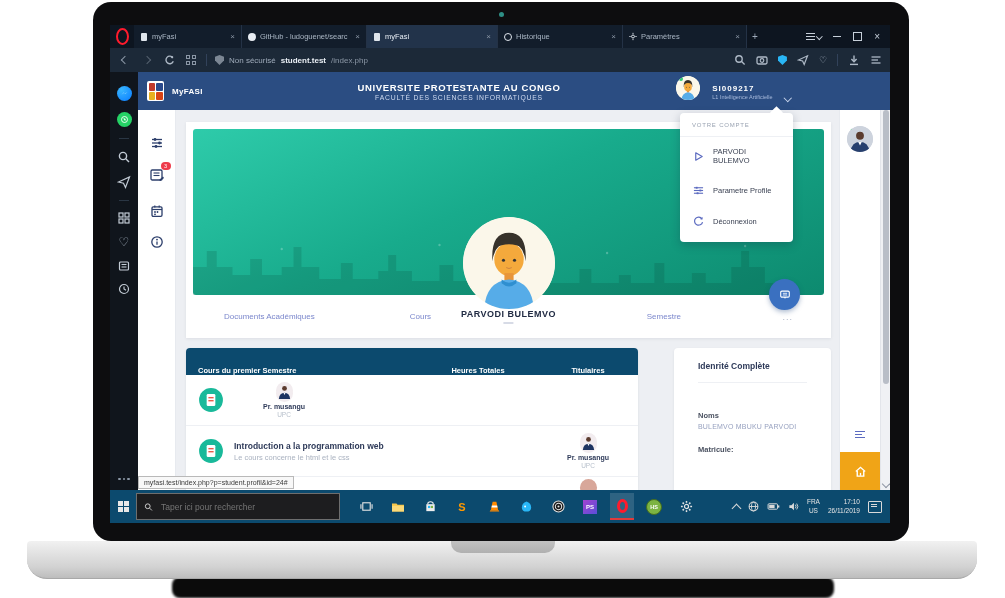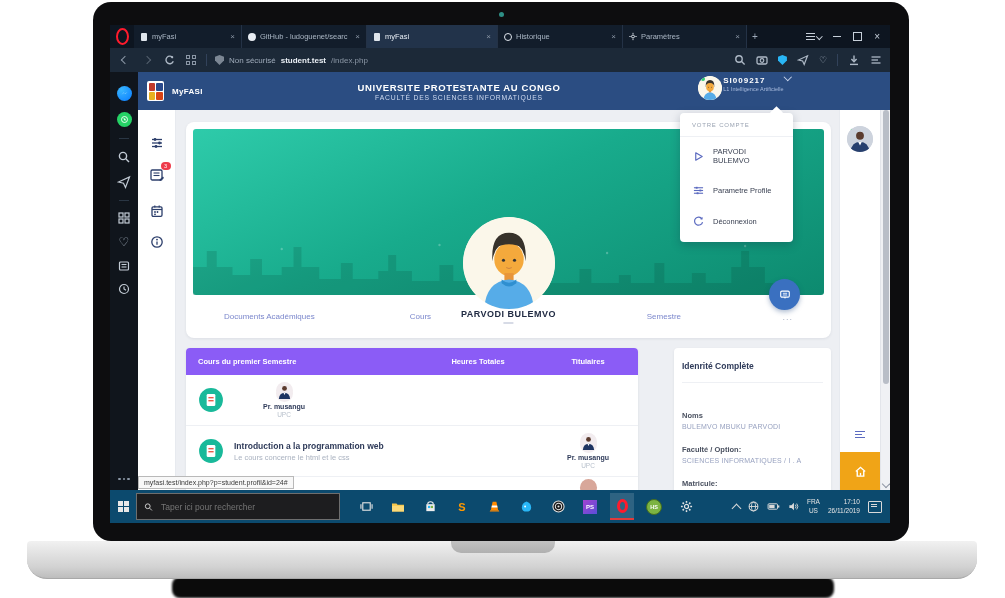--- a/index.html
+++ b/index.html
@@ -63,67 +63,67 @@
   .pagecol{flex:1;display:flex;flex-direction:column;min-width:0;position:relative;}
 
   
   .pnav{height:38px;background:#2b4d82;display:flex;align-items:center;flex:none;position:relative;color:#fff;}
   .upc-logo{width:17px;height:20px;background:#fff;border-radius:2px;margin-left:9px;display:grid;grid-template-columns:1fr 1fr;grid-template-rows:1fr 1fr;padding:1.5px;box-sizing:border-box;grid-gap:1px;flex:none;}
   .upc-logo i{border-radius:1px;}
   .brand{font-size:8px;font-weight:bold;margin-left:8px;letter-spacing:.3px;}
   .ptitle{position:absolute;left:0;right:110px;text-align:center;pointer-events:none;}
   .ptitle .l1{font-size:9.5px;font-weight:bold;letter-spacing:.6px;}
   .ptitle .l2{font-size:6.8px;letter-spacing:.8px;color:#cfdaf0;margin-top:1px;}
-  .userchip{position:absolute;right:100px;top:4px;display:flex;align-items:flex-start;gap:1px;}
+  .userchip{position:absolute;right:100px;top:4px;display:flex;align-items:flex-end;gap:12px;}
   .chip-av{position:relative;width:24px;height:24px;border-radius:50%;overflow:hidden;background:#fbf7ea;flex:none;}
   .odot{position:absolute;width:4px;height:4px;border-radius:50%;background:#2ecc71;top:1px;left:3px;z-index:2;}
   .chip-txt .uid{font-size:8px;font-weight:bold;letter-spacing:1px;}
   .chip-txt .usub{font-size:5.5px;color:#a9bbdd;margin-top:1px;}
   .caret{width:4.5px;height:4.5px;border-right:1.3px solid #cfdaf0;border-bottom:1.3px solid #cfdaf0;transform:rotate(45deg);margin-top:-2px;}
 
   
   .pbody{flex:1;display:flex;min-height:0;}
   .iside{width:37px;background:#fff;border-right:1px solid #e7eaef;display:flex;flex-direction:column;align-items:center;padding-top:26px;gap:17px;flex:none;color:#2c3e6b;}
   .ibadge{position:relative;}
   .nbadge{position:absolute;top:-5px;right:-6px;background:#ee3b4b;color:#fff;font-size:5.5px;min-width:8px;height:8px;border-radius:5px;display:flex;align-items:center;justify-content:center;padding:0 1px;}
 
   .main{flex:1;background:#edeff3;min-width:0;position:relative;overflow:hidden;}
-  .hero-card{position:absolute;left:10px;right:8px;top:12px;height:216px;background:#fff;border-radius:8px;box-shadow:0 1px 3px rgba(30,40,70,.08);}
+  .hero-card{position:absolute;left:10px;right:8px;top:12px;height:216px;background:#fff;border-radius:0;box-shadow:0 1px 3px rgba(30,40,70,.08);}
   .banner{position:absolute;left:7px;right:7px;top:7px;height:166px;border-radius:3px;background:linear-gradient(155deg,#2ecbaa 0%,#18ab8c 45%,#0d8a6f 100%);overflow:visible;}
   .banner .sky{position:absolute;left:0;right:0;bottom:0;height:58px;width:100%;}
   .hero-av{position:absolute;left:50%;bottom:-14px;transform:translateX(-50%);width:92px;height:92px;border-radius:50%;overflow:hidden;background:#fbf7ea;box-shadow:0 0 0 0 rgba(0,0,0,.05);}
   .fab{position:absolute;right:24px;bottom:-15px;width:31px;height:31px;border-radius:50%;background:#3a70c0;display:flex;align-items:center;justify-content:center;box-shadow:0 2px 5px rgba(20,60,120,.35);}
   .hero-nav{position:absolute;left:0;right:0;bottom:0;height:43px;display:flex;align-items:center;padding:0 38px;}
   .hnav-item{font-size:8px;color:#7b87cc;flex:none;}
   .hname{font-size:9px;font-weight:bold;color:#222c44;letter-spacing:.5px;text-align:center;}
   .hname-wrap{position:absolute;left:50%;transform:translateX(-50%);text-align:center;}
   .hname-dash{width:10px;height:2px;background:#d7dbe6;margin:3px auto 0;}
   .hmore{margin-left:auto;color:#aab2c4;font-size:9px;letter-spacing:1px;}
   .sp1{margin-right:95px;}
   .hnav-right{position:absolute;right:150px;}
 
   .content-row{position:absolute;left:10px;right:8px;top:238px;bottom:0;display:flex;gap:36px;}
   .table-card{width:452px;flex:none;background:#fff;border-radius:4px 4px 0 0;box-shadow:0 1px 3px rgba(30,40,70,.08);overflow:hidden;}
-  .thead{height:27px;background:#8b5cf6;display:flex;align-items:center;color:#fff;font-size:7.5px;font-weight:bold;}
+  .thead{height:27px;background:#0c4a6e;display:flex;align-items:flex-end;color:#fff;font-size:7.5px;font-weight:bold;}
   .thc1{flex:1;padding-left:12px;}
   .thc2{width:120px;text-align:center;}
   .thc3{width:100px;text-align:center;}
   .trow{display:flex;align-items:center;padding:7px 0 7px 12px;border-bottom:1px solid #eef0f4;}
   .cicon{width:26px;height:26px;flex:none;margin-right:10px;}
   .rtxt{flex:1;min-width:0;}
   .rtitle{font-size:8.5px;font-weight:bold;color:#2e3a59;}
   .rsub{font-size:7.5px;color:#aab2c0;margin-top:2px;}
   .tcell{width:100px;flex:none;text-align:center;}
   .tav{width:17px;height:17px;border-radius:50%;overflow:hidden;margin:0 auto 2px;background:#f2ecef;}
   .tname{font-size:7px;font-weight:bold;color:#2e3a59;}
   .torg{font-size:6.5px;color:#b8c0cc;margin-top:1px;}
   .trow-partial{display:flex;justify-content:flex-end;padding:2px 0;}
   .tav.partial{margin:0 41px 0 0;background:#d8a79a;}
 
-  .id-card{flex:1;background:#fff;border-radius:4px 4px 0 0;box-shadow:0 1px 3px rgba(30,40,70,.08);padding:0 8px;}
+  .id-card{flex:1;background:#fff;border-radius:4px 4px 0 0;box-shadow:0 1px 3px rgba(30,40,70,.08);padding:0 24px;}
   .id-title{font-size:8.5px;font-weight:bold;color:#2e3a59;padding:13px 0 11px;border-bottom:1px solid #eef0f4;}
   .id-field{margin-top:15px;}
   .id-label{font-size:7.5px;color:#4a5160;font-weight:bold;}
   .id-value{font-size:7px;color:#98a2c0;margin-top:3px;letter-spacing:.2px;}
 
   .rstrip{width:40px;background:#fff;border-left:1px solid #e7eaef;display:flex;flex-direction:column;align-items:center;flex:none;position:relative;}
   .rs-av{position:relative;width:26px;height:26px;border-radius:50%;overflow:hidden;background:#cdd3dd;margin-top:16px;}
   .rs-list{margin-top:auto;margin-bottom:14px;display:flex;flex-direction:column;gap:1.6px;}
   .rs-list i{width:10px;height:1.3px;background:#5c6bc0;}
   .rs-list i:nth-child(2){width:7px;}
@@ -534,24 +534,20 @@
                   </div>
                 </div>
 
                 <div class="id-card">
                   <div class="id-title">Idenrité Complète</div>
                   <div class="id-field" style="margin-top:28px">
                     <div class="id-label">Noms</div>
                     <div class="id-value">BULEMVO MBUKU PARVODI</div>
                   </div>
                   <div class="id-field">
-                    <div class="id-label">Faculté / Option:</div>
-                    <div class="id-value">SCIENCES INFORMATIQUES / I . A</div>
-                  </div>
-                  <div class="id-field">
                     <div class="id-label">Matricule:</div>
                   </div>
                 </div>
               </div>
             </div>
 
             <div class="rstrip">
               <span class="rs-av">
                 <span class="odot" style="left:1px;top:0"></span>
                 <svg viewBox="0 0 24 24" width="26" height="26">

